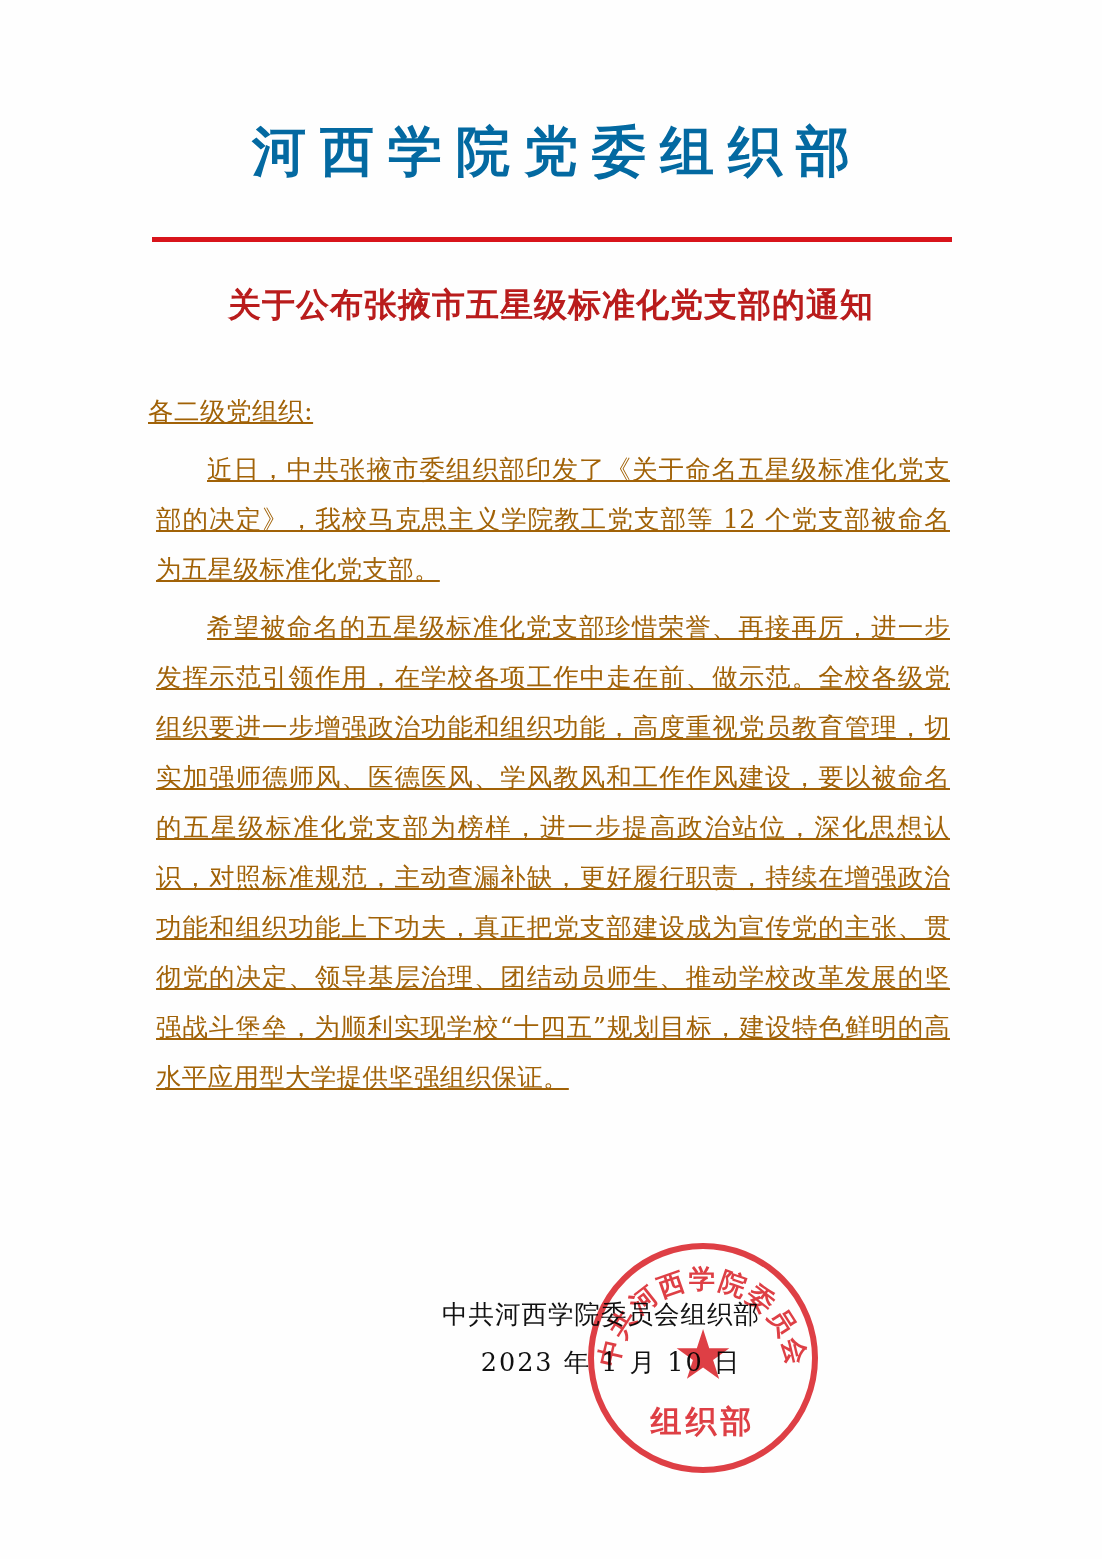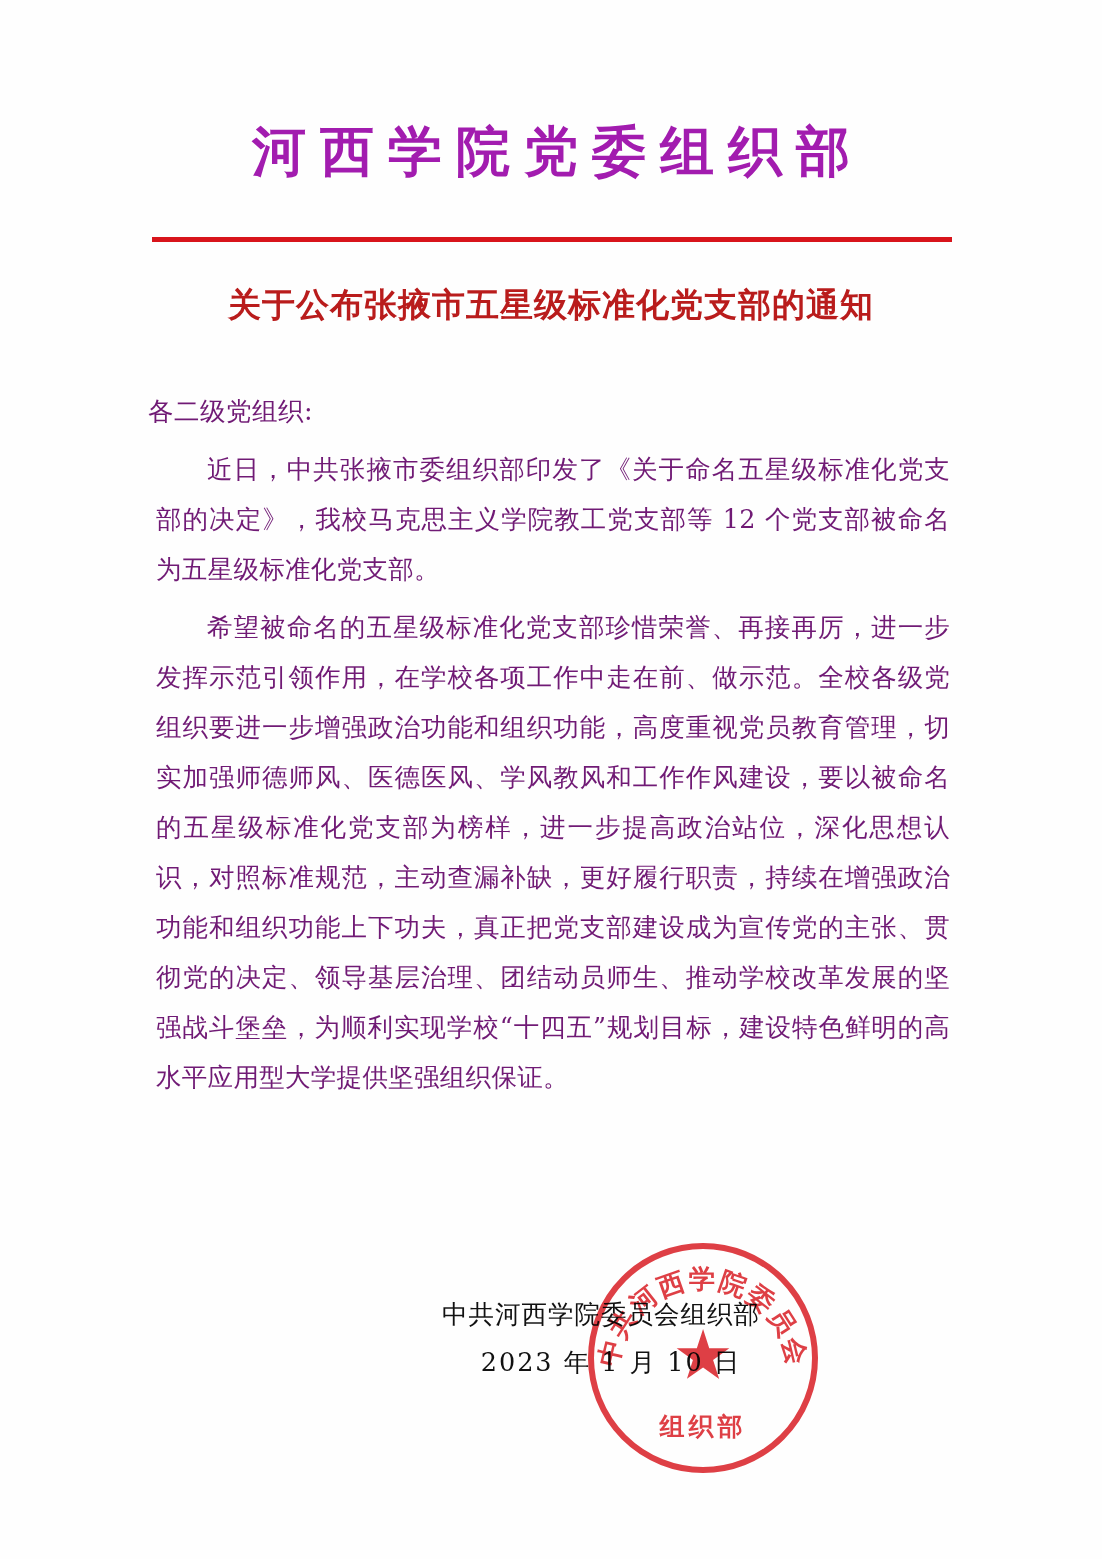--- a/index.html
+++ b/index.html
@@ -30,21 +30,21 @@
     top: 118px;
     left: 0;
     width: 1102px;
     text-align: center;
   }
   .org-title {
     font-family: "DejaVu Serif", "Liberation Serif", serif;
     font-weight: 700;
     font-size: 54px;
     letter-spacing: 14px;
-    color: #a21caf;
+    color: #0369a1;
     line-height: 1.25;
     text-indent: 14px;
     white-space: nowrap;
   }
   .red-rule {
     position: absolute;
     top: 237px;
     left: 152px;
     width: 800px;
     height: 5px;
@@ -67,23 +67,24 @@
   }
 
   
   .body-area {
     position: absolute;
     top: 386px;
     left: 148px;
     width: 810px;
     font-size: 25.5px;
     line-height: 50px;
-    color: #701a75;
+    color: #a16207;
     text-align: justify;
     text-justify: inter-ideograph;
+    text-decoration: underline;
   }
   .salutation {
     margin: 0 0 0 0;
     letter-spacing: 0.5px;
   }
   .para {
     margin: 8px;
     text-indent: 2em;
     letter-spacing: 0.3px;
   }
@@ -154,21 +155,21 @@
     font-weight: 700;
     letter-spacing: 2px;
   }
   .seal-bottom {
     position: absolute;
     left: 0;
     right: 0;
     bottom: 24px;
     text-align: center;
     color: #d8141b;
-    font-size: 25px;
+    font-size: 31px;
     font-weight: 700;
     letter-spacing: 4px;
     font-family: "DejaVu Serif", "Liberation Serif", serif;
   }
 </style>
 </head>
 <body>
 
 <div class="page">
 

